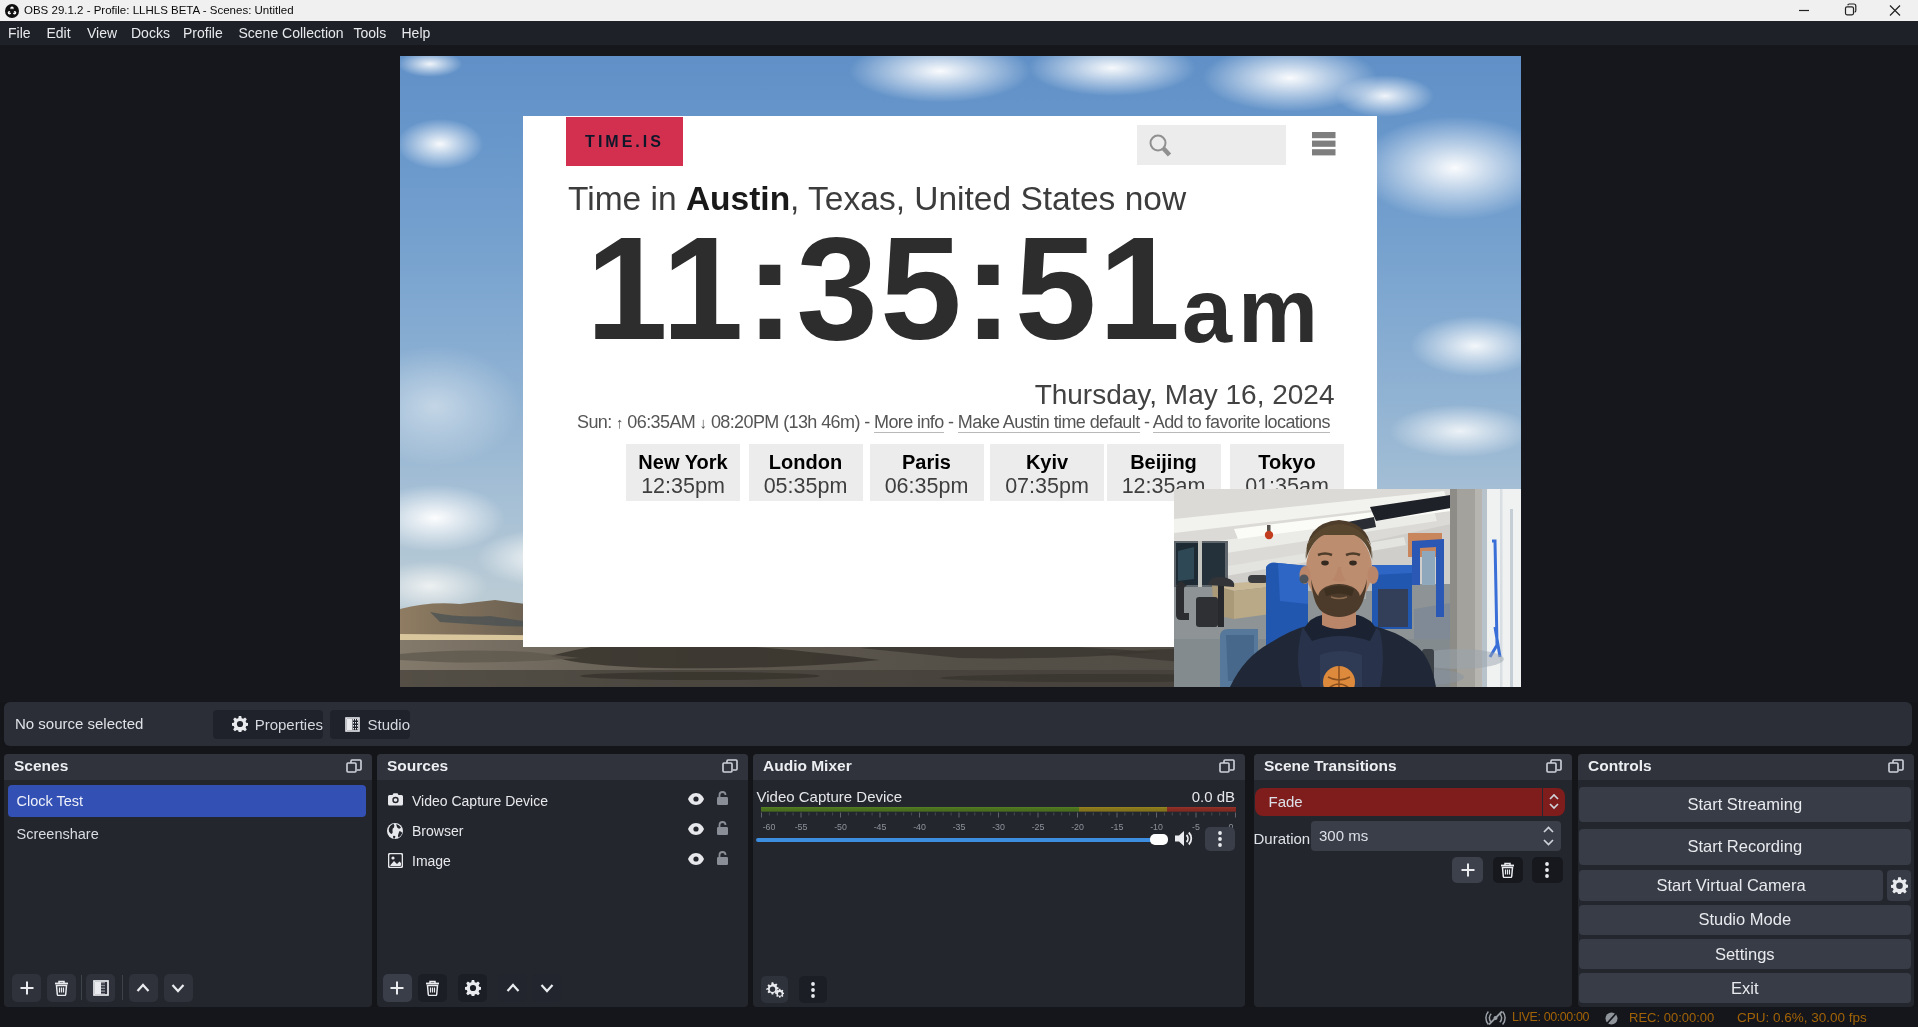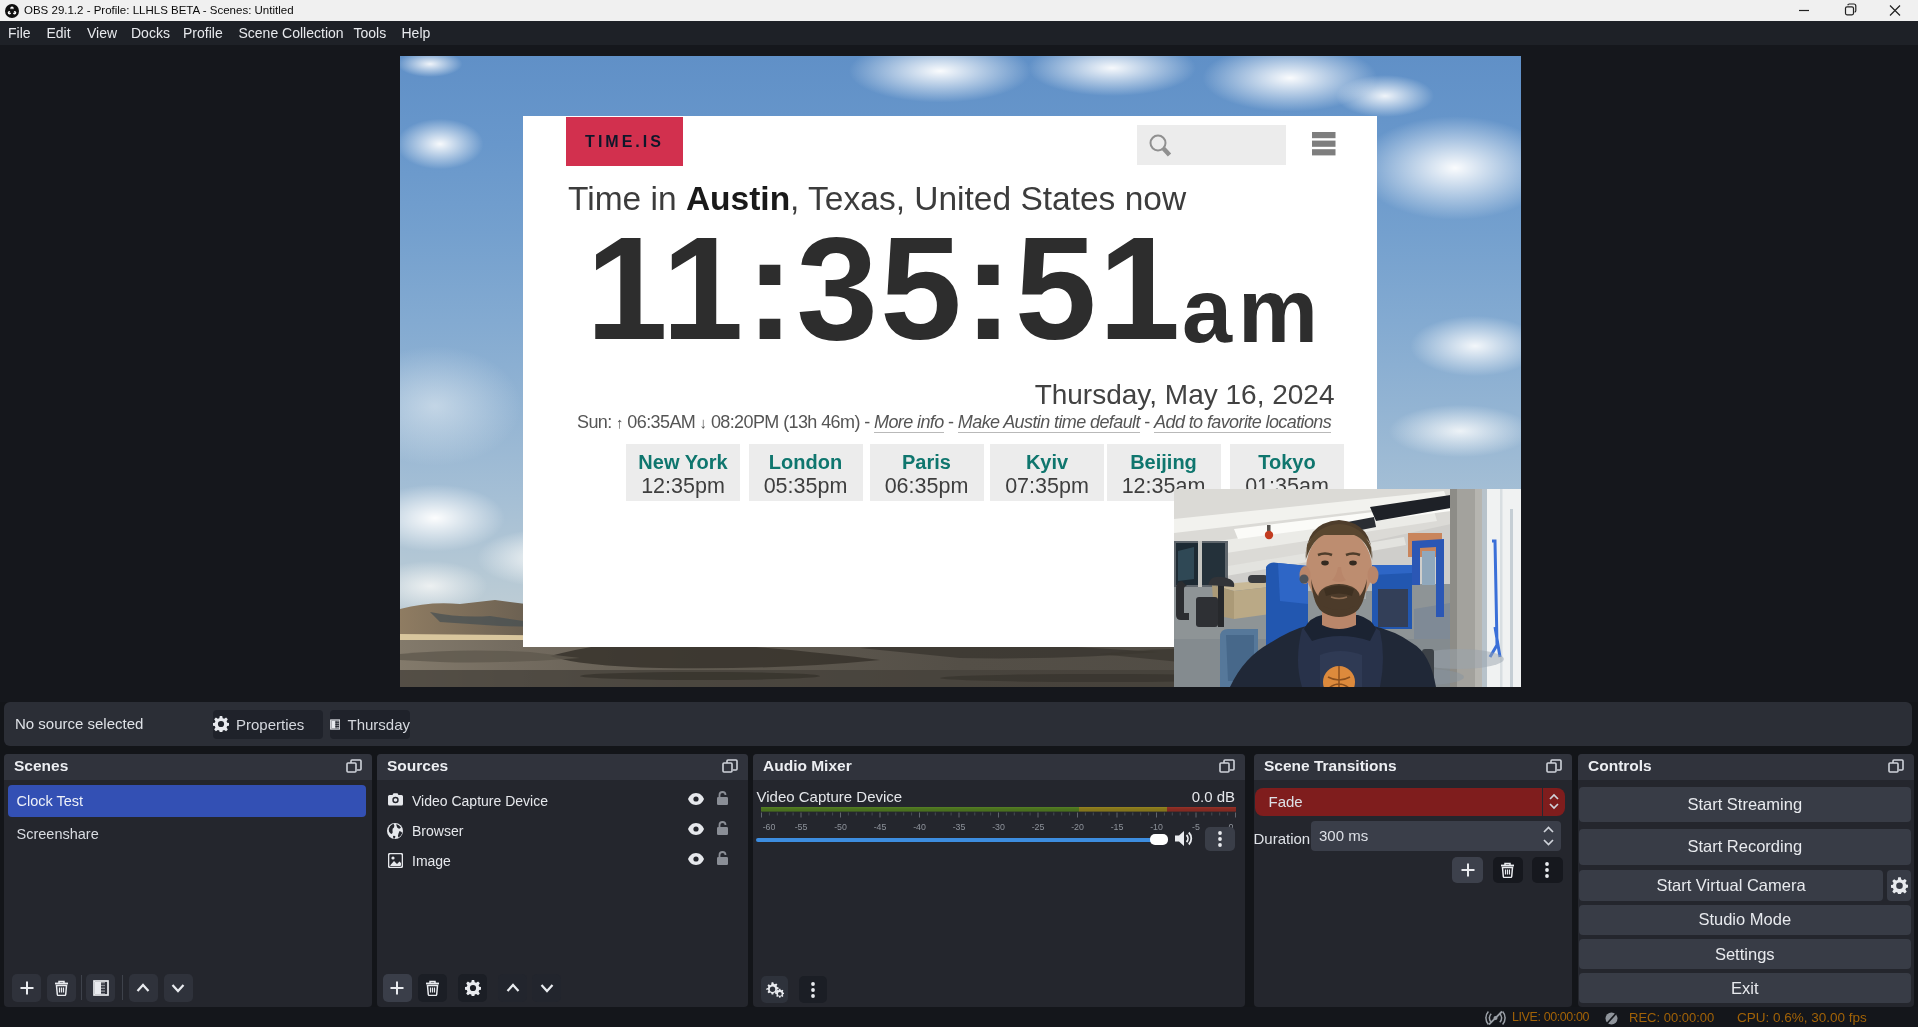--- a/index.html
+++ b/index.html
@@ -39,29 +39,29 @@
   #logo { position:absolute; left:43px; top:1px; width:117px; height:49px; background:#d2304e;
      color:#0f172a; font-weight:bold; font-size:16px; letter-spacing:3px; text-align:center; line-height:49px; }
   #searchbox { position:absolute; left:614px; top:9px; width:149px; height:40px; background:#ececec; }
   #heading { position:absolute; left:45px; top:63.5px; font-size:33.5px; color:#3c3c3c; white-space:nowrap; }
   #heading b { color:#191919; }
   #bigtime { position:absolute; left:63px; top:98.5px; height:147px; font-weight:bold; color:#2d2d2d;
      font-size:147px; line-height:147px; letter-spacing:2px; white-space:nowrap; }
   #ampm { position:absolute; left:659px; top:149.5px; font-weight:bold; color:#2d2d2d; font-size:90px; line-height:90px; letter-spacing:6px; }
   #datebig { position:absolute; right:42.5px; top:263px; font-size:28px; color:#424242; white-space:nowrap; }
   #sunline { position:absolute; left:54px; top:296px; font-size:18px; letter-spacing:-0.6px; color:#555; white-space:nowrap; }
-  #sunline .lnk { border-bottom:1px solid #b9b9b9;font-style:italic; }
+  #sunline .lnk { border-bottom:1px solid #b9b9b9; }
   .citybox { position:absolute; top:328px; width:114px; height:57px; background:#ececec; text-align:center; }
-  .citybox .cn { font-weight:bold; font-size:20px; color:#0f766e; margin-top:6px; line-height:24px; }
+  .citybox .cn { font-weight:bold; font-size:20px; color:#000000; margin-top:6px; line-height:24px; }
   .citybox .ct { font-size:21.5px; color:#3e3e3e; line-height:25px; }
   
   #ctxbar { left:4px; top:702px; width:1908px; height:44px; background:#2b2e36; border-radius:6px; }
   #ctxbar .lbl { position:absolute; left:11px; top:13px; font-size:15px; color:#dfe2e7; }
   .ctxbtn { position:absolute; top:7.5px; height:29px; background:#1f222a; border-radius:4px;
-     color:#d4d7dd; font-size:15px; display:flex; align-items:center; justify-content:flex-start; gap:7px; }
+     color:#d4d7dd; font-size:15px; display:flex; align-items:center; justify-content:flex-end; gap:7px; }
   
   .panel { position:absolute; top:754px; height:252.5px; background:#24262d; border-radius:4px; }
   .phead { position:absolute; left:0; top:0; right:0; height:25.5px; background:#30333c;
      border-radius:4px 4px 0 0; }
   .phead .pt { position:absolute; left:10.5px; top:3px; font-size:15.5px; font-weight:bold; color:#eceef2; }
   .popico { position:absolute; right:10px; top:5px; }
   .tbtn { position:absolute; border-radius:5px; display:flex; align-items:center; justify-content:center; }
   .cbtn { background:#383c46; border-radius:4px; color:#e8eaee; font-size:16.5px;
      display:flex; align-items:center; justify-content:center; }
   
@@ -288,21 +288,21 @@
           <path fill="#e8eaee" fill-rule="evenodd" d="M9.7 0.5l.5 2.2 1.5.6 1.9-1.2 1.7 1.7-1.2 1.9.6 1.5 2.2.5v2.4l-2.2.5-.6 1.5 1.2 1.9-1.7 1.7-1.9-1.2-1.5.6-.5 2.2H7.3l-.5-2.2-1.5-.6-1.9 1.2-1.7-1.7 1.2-1.9-.6-1.5-2.2-.5V7.7l2.2-.5.6-1.5-1.2-1.9 1.7-1.7 1.9 1.2 1.5-.6.5-2.2zM8.5 5.4a3.1 3.1 0 1 0 0 6.2 3.1 3.1 0 0 0 0-6.2z" transform="translate(-.5 -.5)"></path>
         </svg>
       <span>Properties</span>
     </div>
     <div class="ctxbtn" style="left:326px;width:80px">
       <svg width="15" height="15" viewBox="0 0 15 15">
           <rect x="1" y="1" width="13" height="13" fill="none" stroke="#e8eaee" stroke-width="1.6"></rect>
           <rect x="2" y="2" width="5.5" height="11" fill="#e8eaee"></rect>
           <path d="M8.5 2v11M10.5 2v11M12.5 2v11" stroke="#e8eaee" stroke-width="1" stroke-dasharray="1.5 1.5"></path>
         </svg>
-      <span>Thursday</span>
+      <span>Studio</span>
     </div>
   </div>
 
   <div class="panel" style="left:3.5px;width:368px">
     <div class="phead">
         <span class="pt">Scenes</span>
       <svg class="popico" width="16" height="15" viewBox="0 0 16 15">
           <rect x="1" y="4" width="9" height="9" rx="1" fill="none" stroke="#cfd3da" stroke-width="1.6"></rect>
           <path d="M5 4V2a1 1 0 0 1 1-1h8a1 1 0 0 1 1 1v8a1 1 0 0 1-1 1h-3" fill="none" stroke="#cfd3da" stroke-width="1.6"></path>
         </svg>

